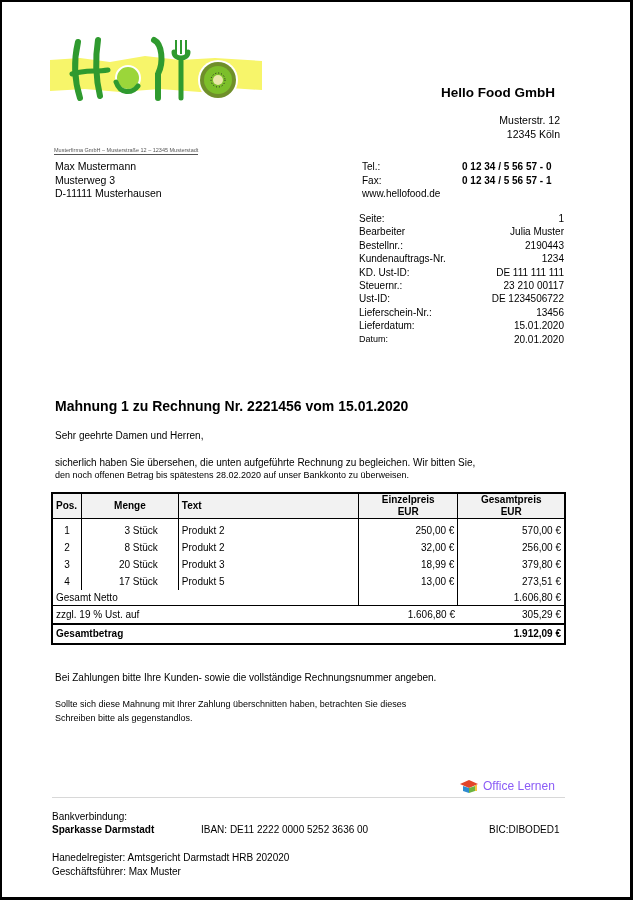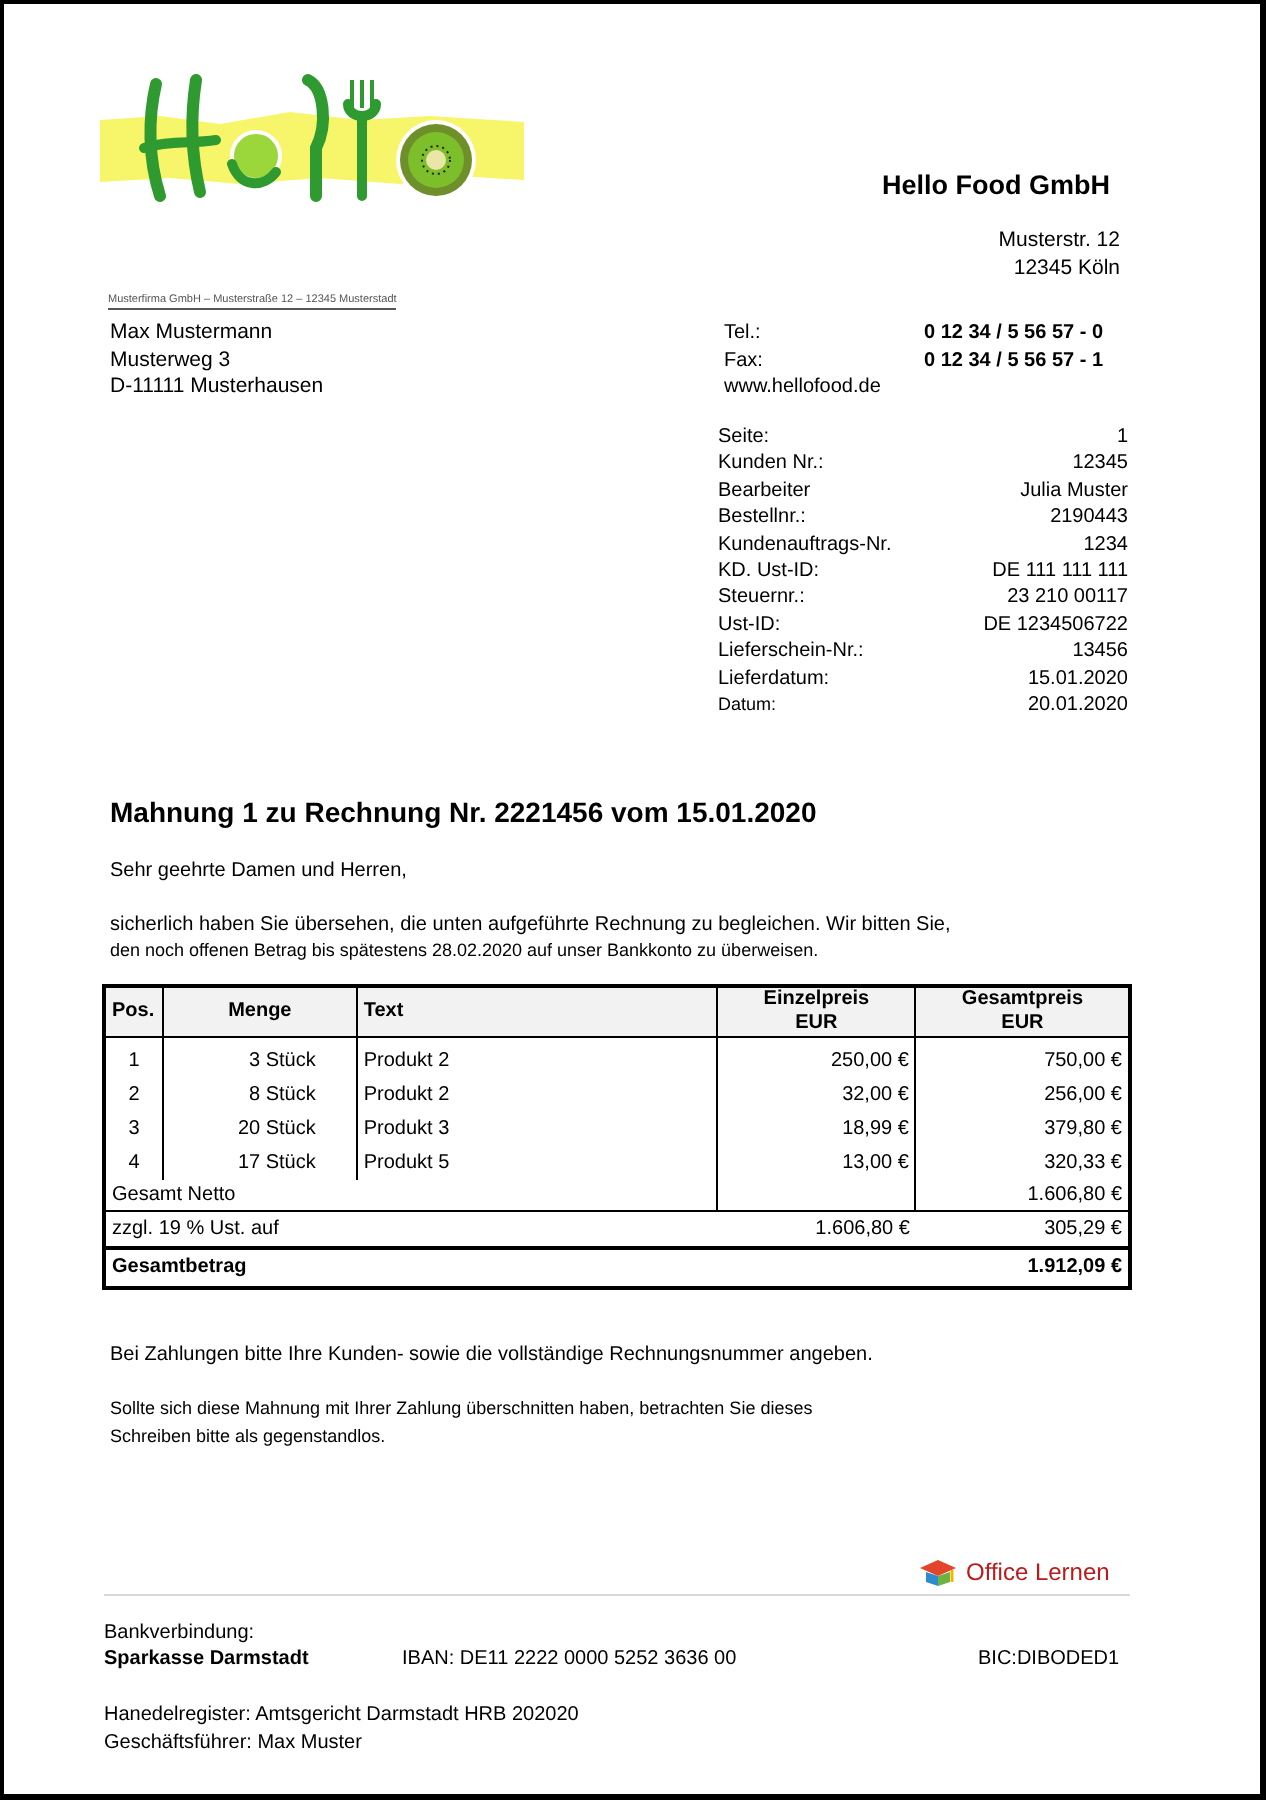--- a/index.html
+++ b/index.html
@@ -48,21 +48,21 @@
   .hdr-center { text-align: center; line-height: 12px !important; }
   .row-netto td { height: 15px; }
   .row-ust td { border-top: 1px solid #000; border-right: none !important; }
   .row-total td { border-top: 2px solid #000; font-weight: bold; border-right: none !important; height: 18px; }
   .first-data td { padding-top: 3px; }
 
   .note1 { left: 53px; top: 670px; font-size: 10px; }
   .note2 { left: 53px; top: 695px; font-size: 9px; line-height: 14px; }
 
   .ol-logo { position: absolute; left: 457px; top: 776px; display: flex; align-items: center; gap: 4px; }
-  .ol-text { font-size: 12px; color: #b91c1c; }
+  .ol-text { font-size: 12px; color: #8b5cf6; }
   .separator { position: absolute; left: 50px; top: 795px; width: 513px; height: 1px; background: #d8d8d8; }
 
   .bank-label { left: 50px; top: 809px; font-size: 10px; }
   .bank-name { left: 50px; top: 822px; font-size: 10px; font-weight: bold; }
   .bank-iban { left: 199px; top: 822px; font-size: 10px; }
   .bank-bic { left: 445px; top: 822px; font-size: 10px; padding-left: 42px; }
   .register { left: 50px; top: 849px; font-size: 10px; line-height: 13.5px; }
 </style>
 </head>
 <body>
@@ -118,24 +118,20 @@
     </div>
     <div class="row">
       <span>www.hellofood.de</span>
     </div>
   </div>
 
   <div class="abs meta">
     <div class="row">
         <span>Seite:</span>
         <span>1</span>
-      </div>
-    <div class="row">
-        <span>Kunden Nr.:</span>
-        <span>12345</span>
       </div>
     <div class="row">
         <span>Bearbeiter</span>
         <span>Julia Muster</span>
       </div>
     <div class="row">
         <span>Bestellnr.:</span>
         <span>2190443</span>
       </div>
     <div class="row">
@@ -190,42 +186,42 @@
           <div>EUR</div>
         </th>
       </tr>
     </thead>
     <tbody>
       <tr class="first-data">
         <td class="c-pos">1</td>
         <td class="c-menge">3 Stück</td>
         <td class="c-text">Produkt 2</td>
         <td class="c-ep">250,00 €</td>
-        <td class="c-gp">750,00 €</td>
+        <td class="c-gp">570,00 €</td>
       </tr>
       <tr>
         <td class="c-pos">2</td>
         <td class="c-menge">8 Stück</td>
         <td class="c-text">Produkt 2</td>
         <td class="c-ep">32,00 €</td>
         <td class="c-gp">256,00 €</td>
       </tr>
       <tr>
         <td class="c-pos">3</td>
         <td class="c-menge">20 Stück</td>
         <td class="c-text">Produkt 3</td>
         <td class="c-ep">18,99 €</td>
         <td class="c-gp">379,80 €</td>
       </tr>
       <tr>
         <td class="c-pos">4</td>
         <td class="c-menge">17 Stück</td>
         <td class="c-text">Produkt 5</td>
         <td class="c-ep">13,00 €</td>
-        <td class="c-gp">320,33 €</td>
+        <td class="c-gp">273,51 €</td>
       </tr>
       <tr class="row-netto">
         <td colspan="3" style="border-right:1px solid #000;">Gesamt Netto</td>
         <td class="c-ep"></td>
         <td class="c-gp">1.606,80 €</td>
       </tr>
       <tr class="row-ust">
         <td colspan="3">zzgl. 19 % Ust. auf</td>
         <td class="c-ep">1.606,80 €</td>
         <td class="c-gp">305,29 €</td>

